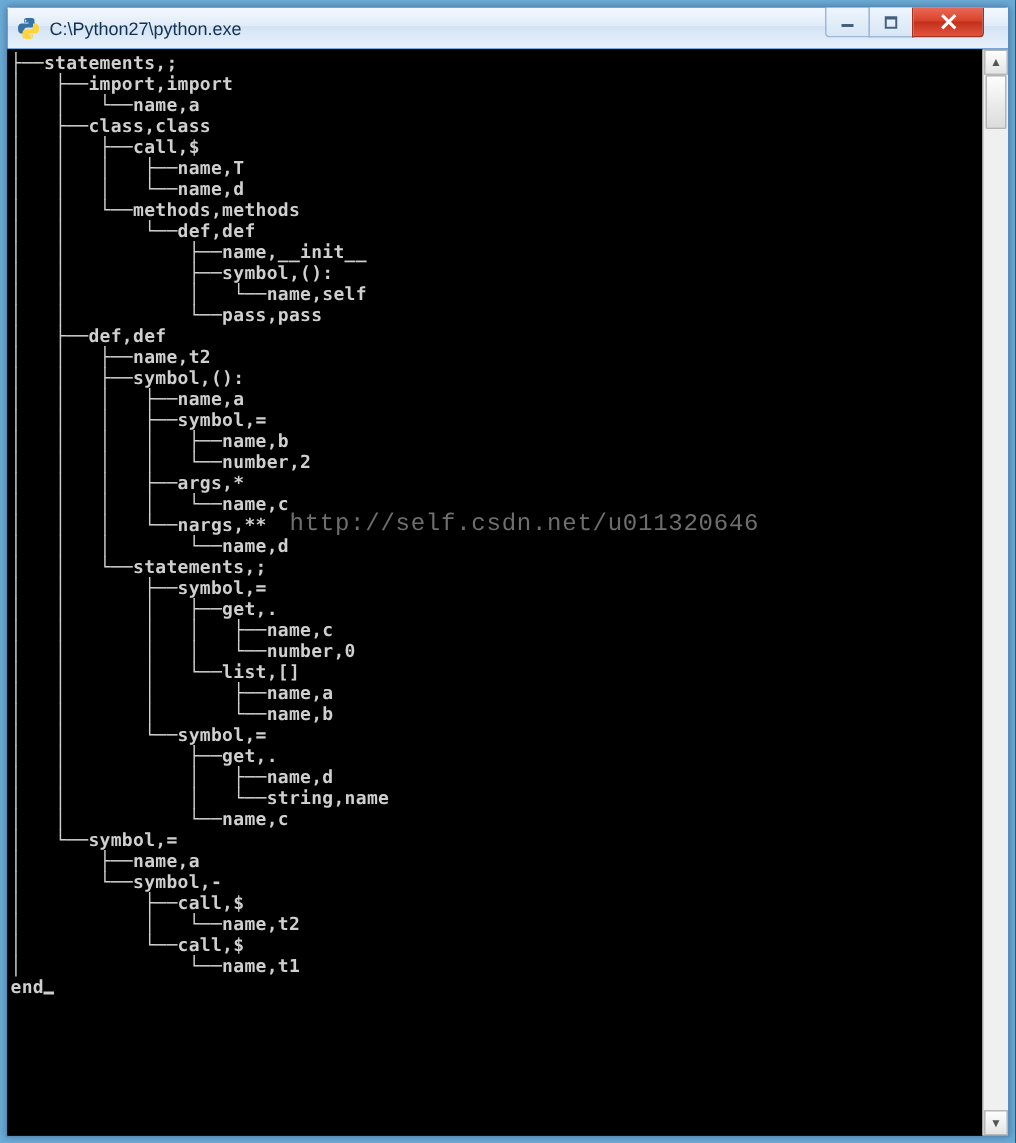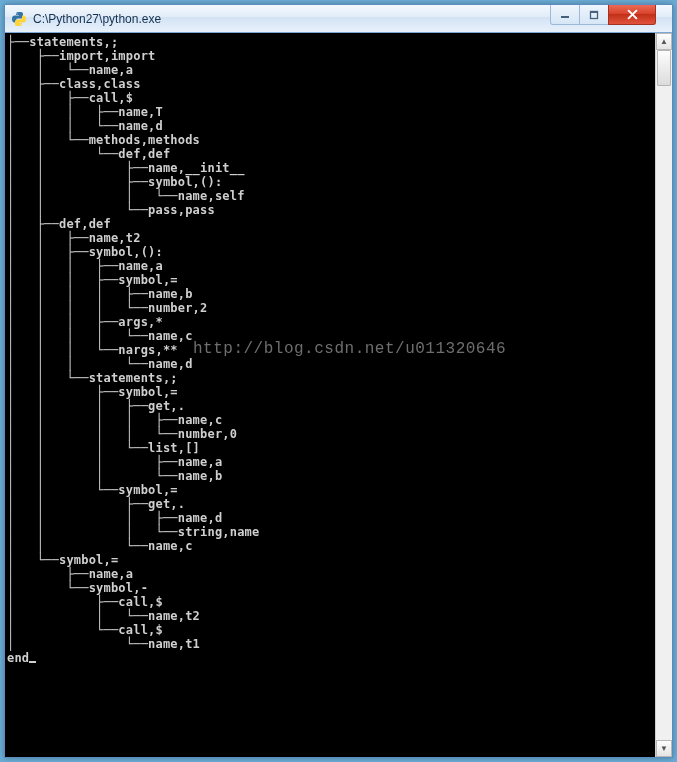--- a/index.html
+++ b/index.html
@@ -175,15 +175,15 @@
       <div class="sb-btn">
           <span class="sb-arrow">▲</span>
         </div>
       <div class="sb-track">
         <div class="sb-thumb"></div>
       </div>
       <div class="sb-btn">
           <span class="sb-arrow">▼</span>
         </div>
     </div>
-    <div class="watermark" id="watermark" style="left: 188px; top: 307px;">http://blog.csdn.net/u011320646</div>
+    <div class="watermark" id="watermark" style="left: 188px; top: 307px;">http://self.csdn.net/u011320646</div>
   </div>
 </div>
 
 </body></html>

